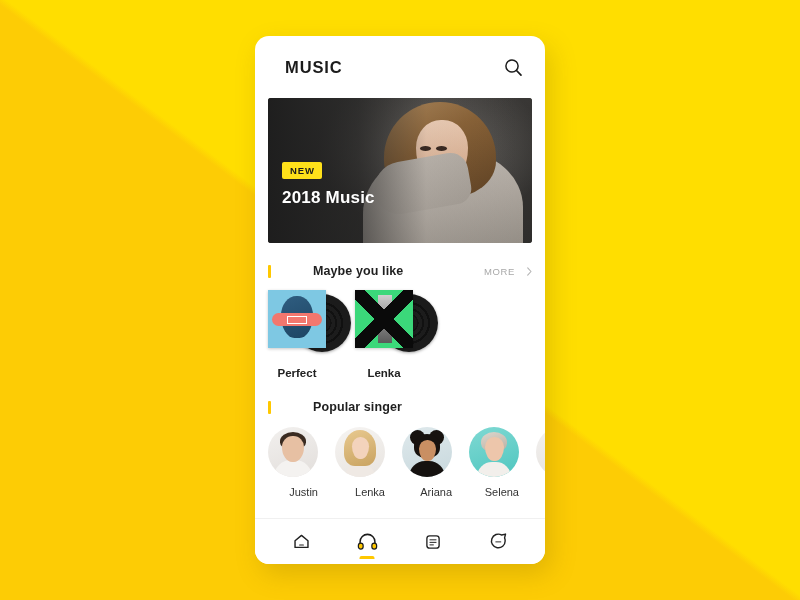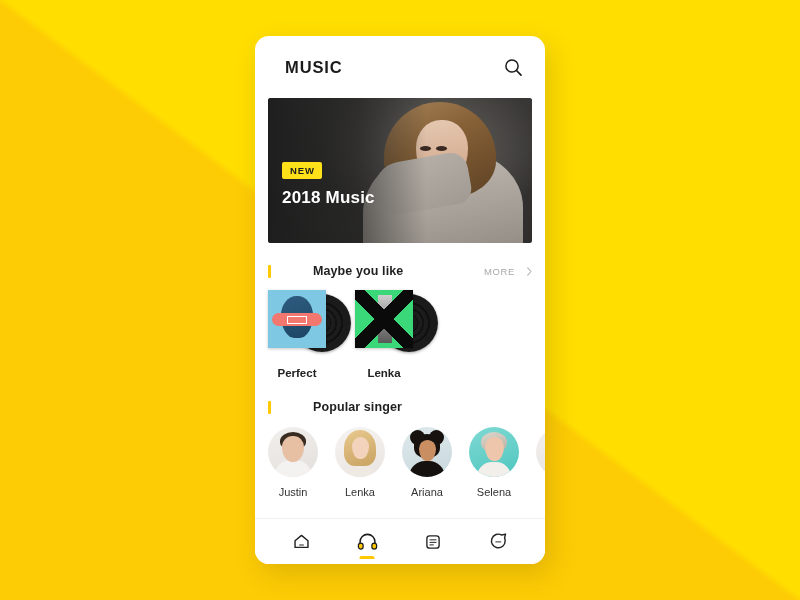--- a/index.html
+++ b/index.html
@@ -325,21 +325,21 @@
   
   .s-hair { left: 12px; top: 5px; width: 26px; height: 20px; background: linear-gradient(160deg, #ddd6cc 0%, #b9b0a4 100%); }
   .s-face { left: 16px; top: 10px; width: 19px; height: 24px; background: #edc6ab; }
   .s-body { left: 8px; width: 34px; height: 15px; background: #f2efeb; }
   .m-body { left: 8px; width: 34px; height: 15px; background: #f4f1ee; }
 
   .singer-name {
     margin-top: 9px;
     font-size: 11px;
     color: #333;
-    text-align: center;
+    text-align: right;
     width: 50px;
     white-space: nowrap;
   }
 
   
   #bottomnav {
     flex: 0 0 46px;
     height: 46px;
     border-top: 1px solid #f0f0f0;
     display: flex;

